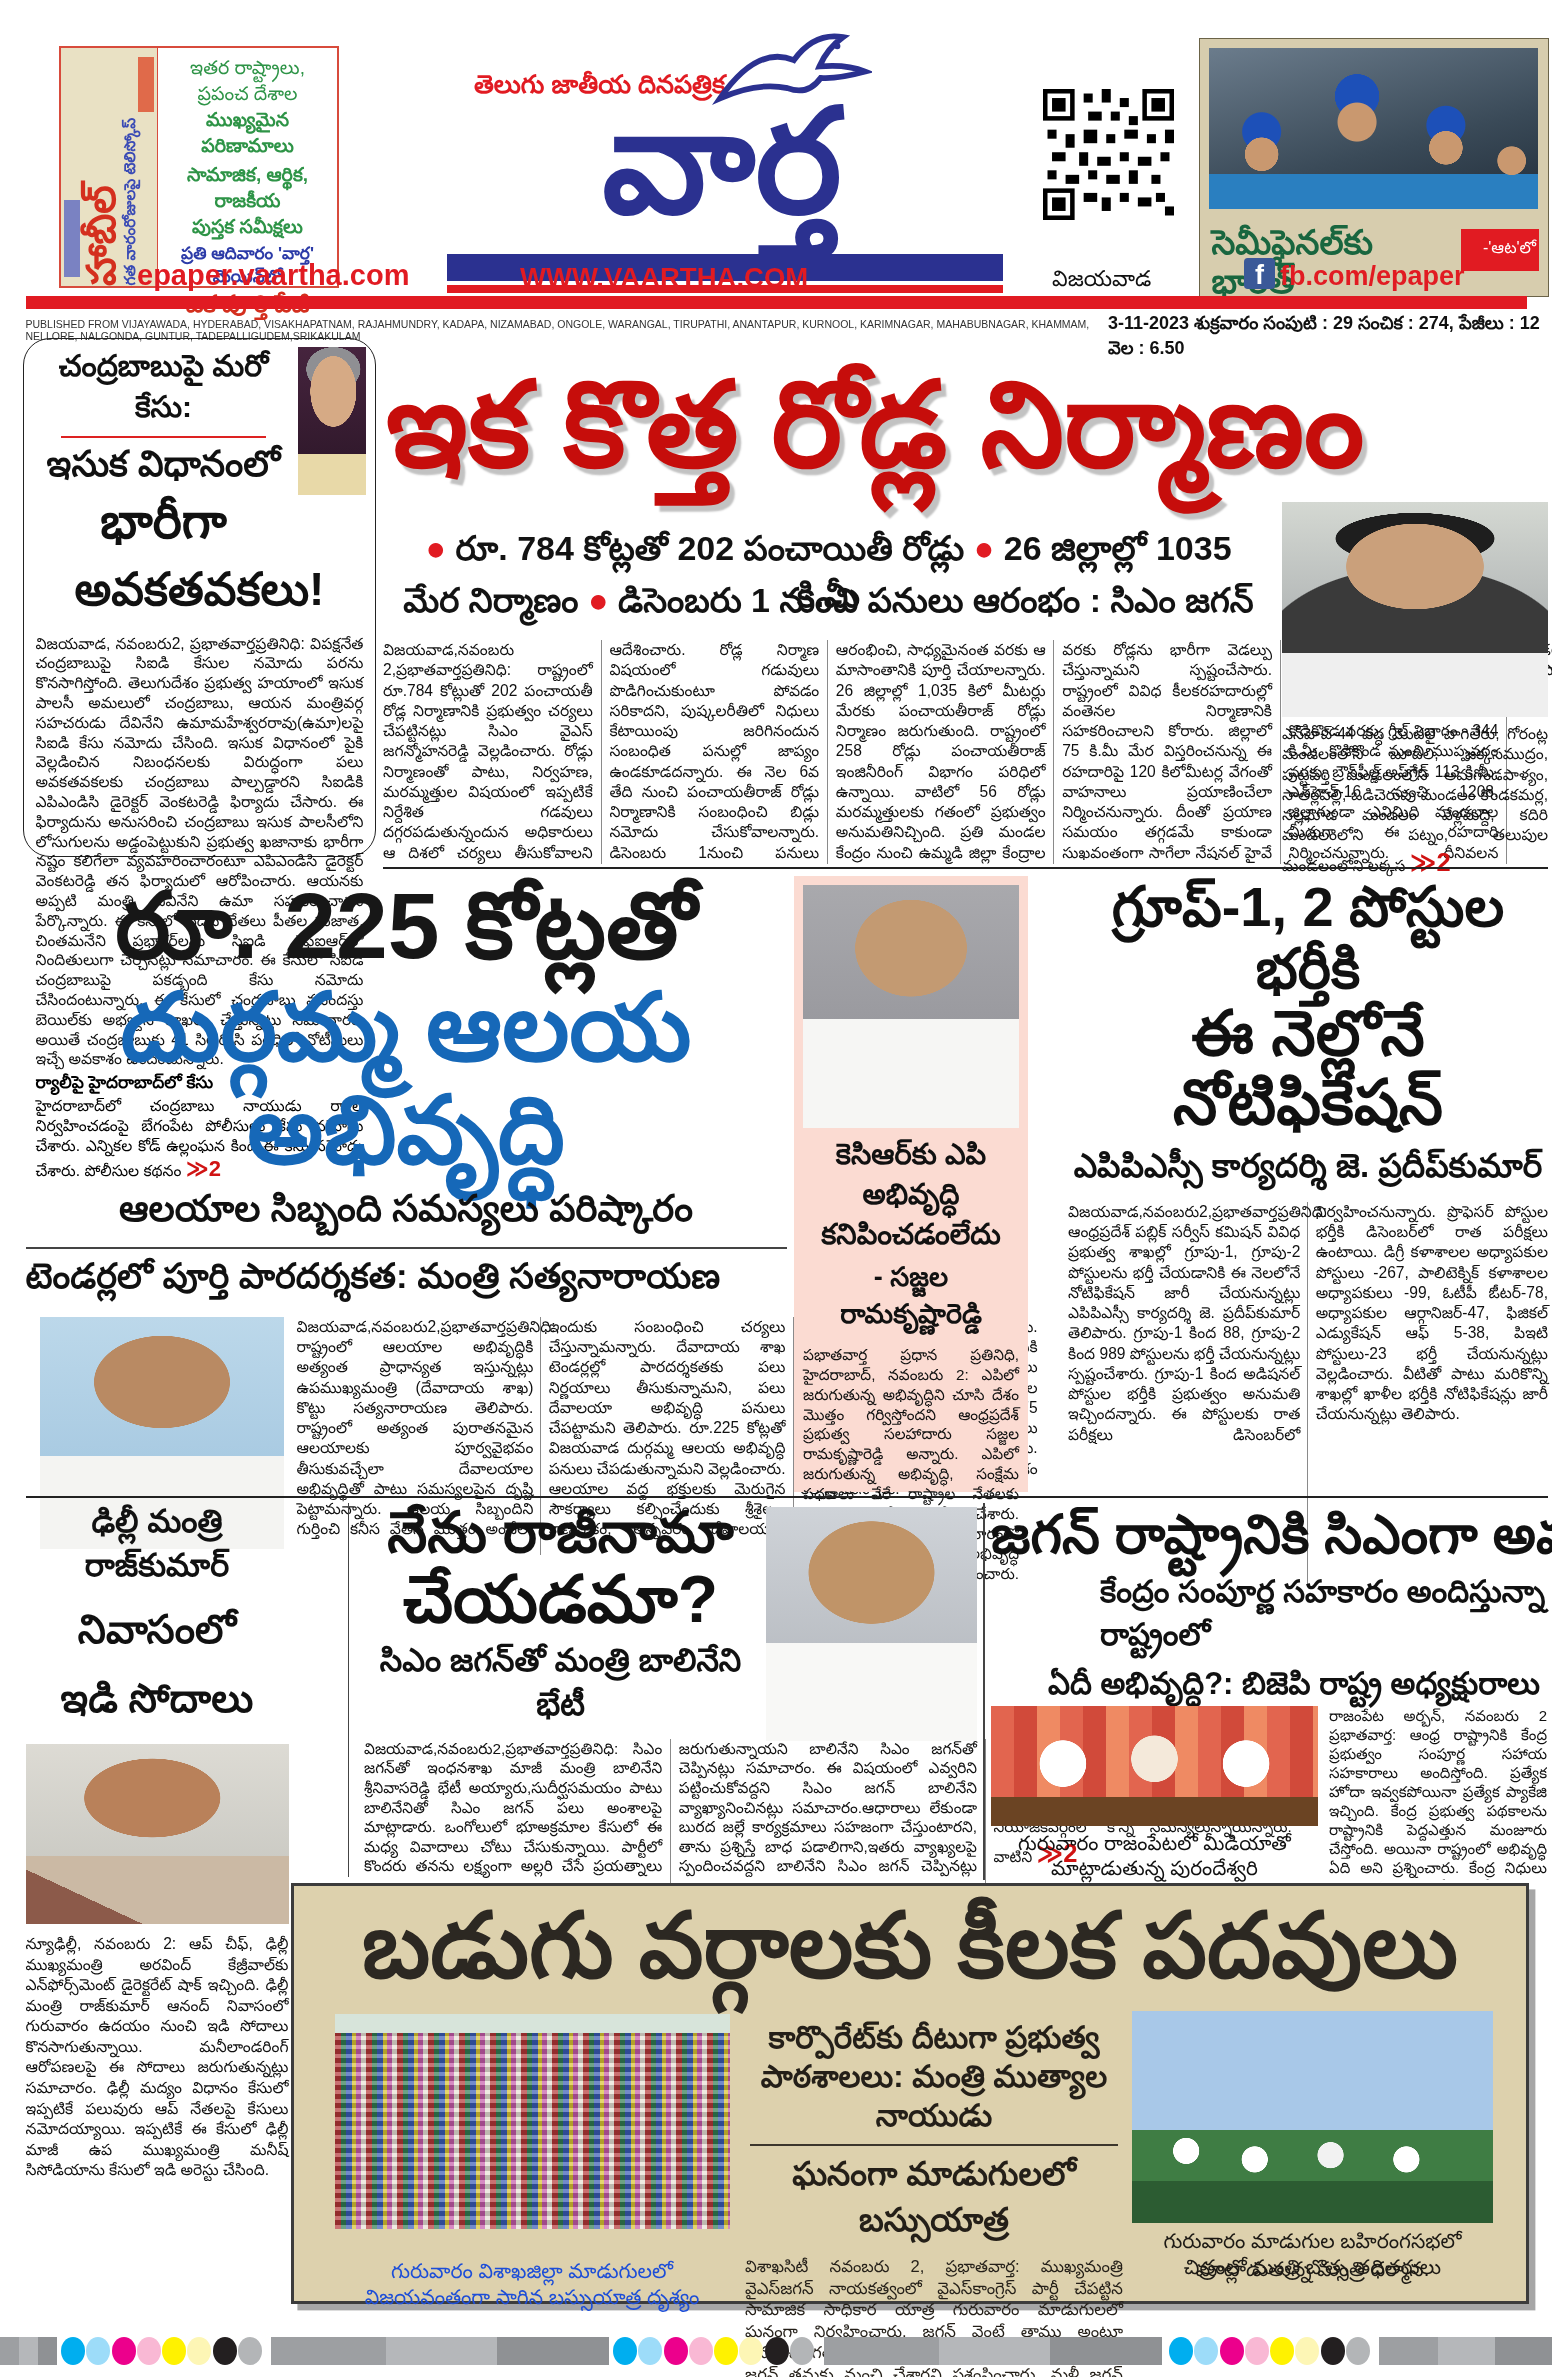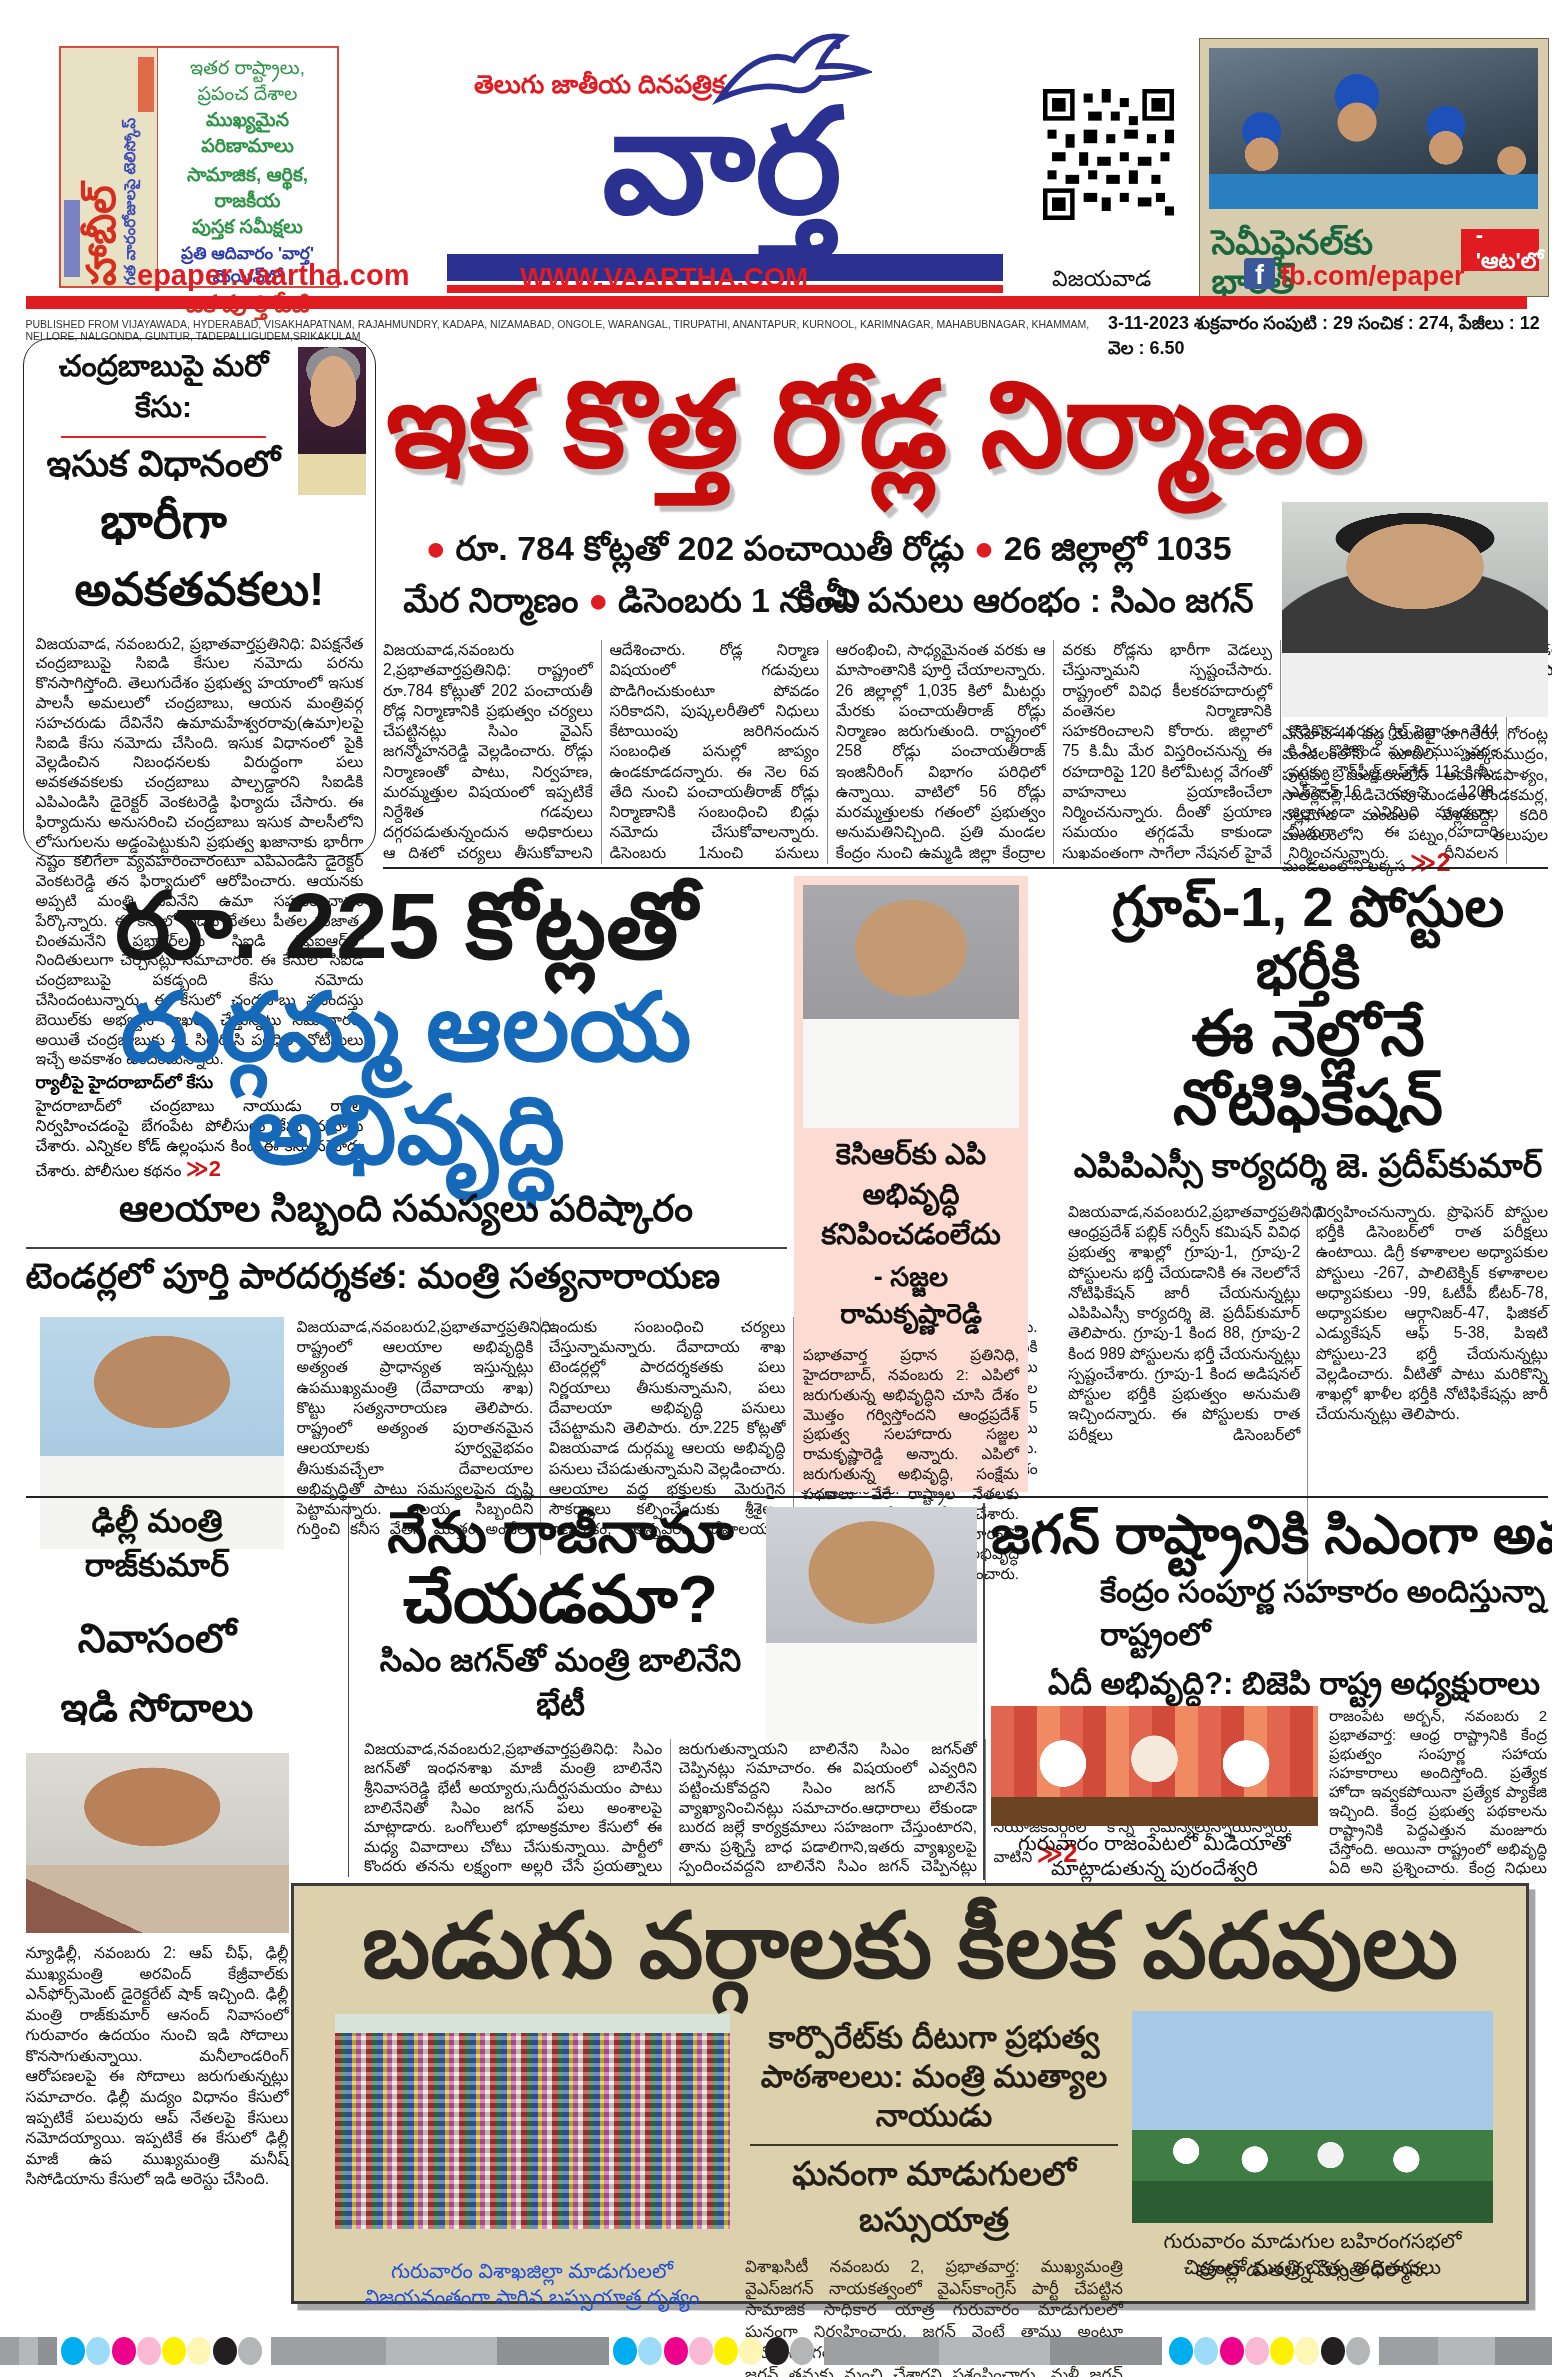--- a/index.html
+++ b/index.html
@@ -152,21 +152,21 @@
       <rect x="21" y="24" width="3" height="2"></rect>
         <rect x="25" y="23" width="2" height="2"></rect>
         <rect x="27" y="26" width="2" height="2"></rect>
     </g>
   </svg>
 
   <div class="abs" style="left:1199px;top:38px;width:348px;height:257px;background:#d7cdae;border:1.3px solid #6b6348;">
     <div class="photo ph-cricket" style="left:9px;top:9px;width:329px;height:161px;"></div>
     <div class="abs" style="left:11.5px;top:184px;width:249px;font-size:34px;line-height:1.15;font-weight:bold;color:#19663f;">సెమీఫైనల్‌కు భారత్</div>
     <div class="abs" style="left:261px;top:190px;width:78px;height:42px;background:#e11b22;color:#fff;display:flex;align-items:center;justify-content:center;">
-      <span style="font-size:22px;font-weight:bold;margin-left:19px;">-'ఆట'లో</span>
+      <span style="font-size:16px;font-weight:normal;margin-left:19px;">-'ఆట'లో</span>
     </div>
   </div>
 
   <div class="abs" style="left:137px;top:259px;font-size:29px;font-weight:bold;color:#e11b22;">epaper.vaartha.com</div>
   <div class="abs" style="left:520px;top:262px;font-size:27.5px;font-weight:bold;color:#e11b22;">WWW.VAARTHA.COM</div>
   <div class="abs" style="left:1052px;top:266px;font-size:22px;color:#111;">విజయవాడ</div>
   <div class="abs" style="left:1244px;top:258px;width:31px;height:31px;background:#3b5998;color:#fff;border-radius:3.8px;display:flex;align-items:flex-end;justify-content:center;">
     <span style="font-size:27px;font-weight:bold;line-height:1;">f</span>
   </div>
   <div class="abs" style="left:1280px;top:261px;font-size:27px;font-weight:bold;color:#e11b22;">fb.com/epaper</div>
@@ -241,21 +241,21 @@
     <div class="ctr b" style="font-size:56px;line-height:1.1;color:#111;">గ్రూప్-1, 2 పోస్టుల భర్తీకి</div>
     <div class="ctr b" style="font-size:63px;line-height:1.1;color:#111;">ఈ నెల్లోనే నోటిఫికేషన్</div>
     <div class="ctr b" style="font-size:33px;margin:9px 0;color:#111;">ఎపిపిఎస్సీ కార్యదర్శి జె. ప్రదీప్‌కుమార్</div>
     <div class="just colrule" style="column-count:2;column-gap:15.3px;height:383px;font-size:15.6px;line-height:1.3;color:#101010;">విజయవాడ,నవంబరు2,ప్రభాతవార్తప్రతినిధి: ఆంధ్రప్రదేశ్ పబ్లిక్ సర్వీస్ కమిషన్ వివిధ ప్రభుత్వ శాఖల్లో గ్రూపు-1, గ్రూపు-2 పోస్టులను భర్తీ చేయడానికి ఈ నెలలోనే నోటిఫికేషన్ జారీ చేయనున్నట్లు ఎపిపిఎస్సీ కార్యదర్శి జె. ప్రదీప్‌కుమార్ తెలిపారు. గ్రూపు-1 కింద 88, గ్రూపు-2 కింద 989 పోస్టులను భర్తీ చేయనున్నట్లు స్పష్టంచేశారు. గ్రూపు-1 కింద అడిషనల్ పోస్టుల భర్తీకి ప్రభుత్వం అనుమతి ఇచ్చిందన్నారు. ఈ పోస్టులకు రాత పరీక్షలు డిసెంబర్‌లో నిర్వహించనున్నారు. ప్రొఫెసర్ పోస్టుల భర్తీకి డిసెంబర్‌లో రాత పరీక్షలు ఉంటాయి. డిగ్రీ కళాశాలల అధ్యాపకుల పోస్టులు -267, పాలిటెక్నిక్ కళాశాలల అధ్యాపకులు -99, ఓటీపీ ఓీటర్-78, అధ్యాపకుల ఆర్గానిజర్-47, ఫిజికల్ ఎడ్యుకేషన్ ఆఫ్ 5-38, పిఇటి పోస్టులు-23 భర్తీ చేయనున్నట్లు వెల్లడించారు. వీటితో పాటు మరికొన్ని శాఖల్లో ఖాళీల భర్తీకి నోటిఫికేషన్లు జారీ చేయనున్నట్లు తెలిపారు.</div>
   </div>
 
   <div class="hline" style="left:25.5px;top:1496px;width:1522px;height:1.9px;"></div>
 
   <div class="abs" style="left:25.5px;top:1503px;width:263px;height:801px;">
     <div class="ctr b" style="font-size:32px;color:#111;">ఢిల్లీ మంత్రి రాజ్‌కుమార్</div>
-    <div class="ctr b" style="font-size:40px;margin-top:25px;color:#111;">నివాసంలో</div>
+    <div class="ctr b" style="font-size:40px;margin-top:16px;color:#111;">నివాసంలో</div>
     <div class="ctr b" style="font-size:40px;margin-top:14px;color:#111;">ఇడి సోదాలు</div>
     <div class="photo ph-rajkumar" style="position:relative;width:100%;height:180px;margin-top:12.8px;"></div>
     <div class="just" style="font-size:15.6px;line-height:1.32;margin-top:10.2px;color:#101010;">న్యూఢిల్లీ, నవంబరు 2: ఆప్ చీఫ్, ఢిల్లీ ముఖ్యమంత్రి అరవింద్ కేజ్రీవాల్‌కు ఎన్‌ఫోర్స్‌మెంట్ డైరెక్టరేట్ షాక్ ఇచ్చింది. ఢిల్లీ మంత్రి రాజ్‌కుమార్ ఆనంద్ నివాసంలో గురువారం ఉదయం నుంచి ఇడి సోదాలు కొనసాగుతున్నాయి. మనీలాండరింగ్ ఆరోపణలపై ఈ సోదాలు జరుగుతున్నట్లు సమాచారం. ఢిల్లీ మద్యం విధానం కేసులో ఇప్పటికే పలువురు ఆప్ నేతలపై కేసులు నమోదయ్యాయి. ఇప్పటికే ఈ కేసులో ఢిల్లీ మాజీ ఉప ముఖ్యమంత్రి మనీష్ సిసోడియాను కేసులో ఇడి అరెస్టు చేసింది.</div>
   </div>
 
   <div class="vline" style="left:348px;top:1503px;width:1.3px;height:374px;"></div>
 
   <div class="abs" style="left:364px;top:1503px;width:613px;height:375px;">
     <div class="photo ph-balineni" style="right:0;top:3.8px;width:211px;height:234px;position:absolute;"></div>
     <div style="width:393px;">

